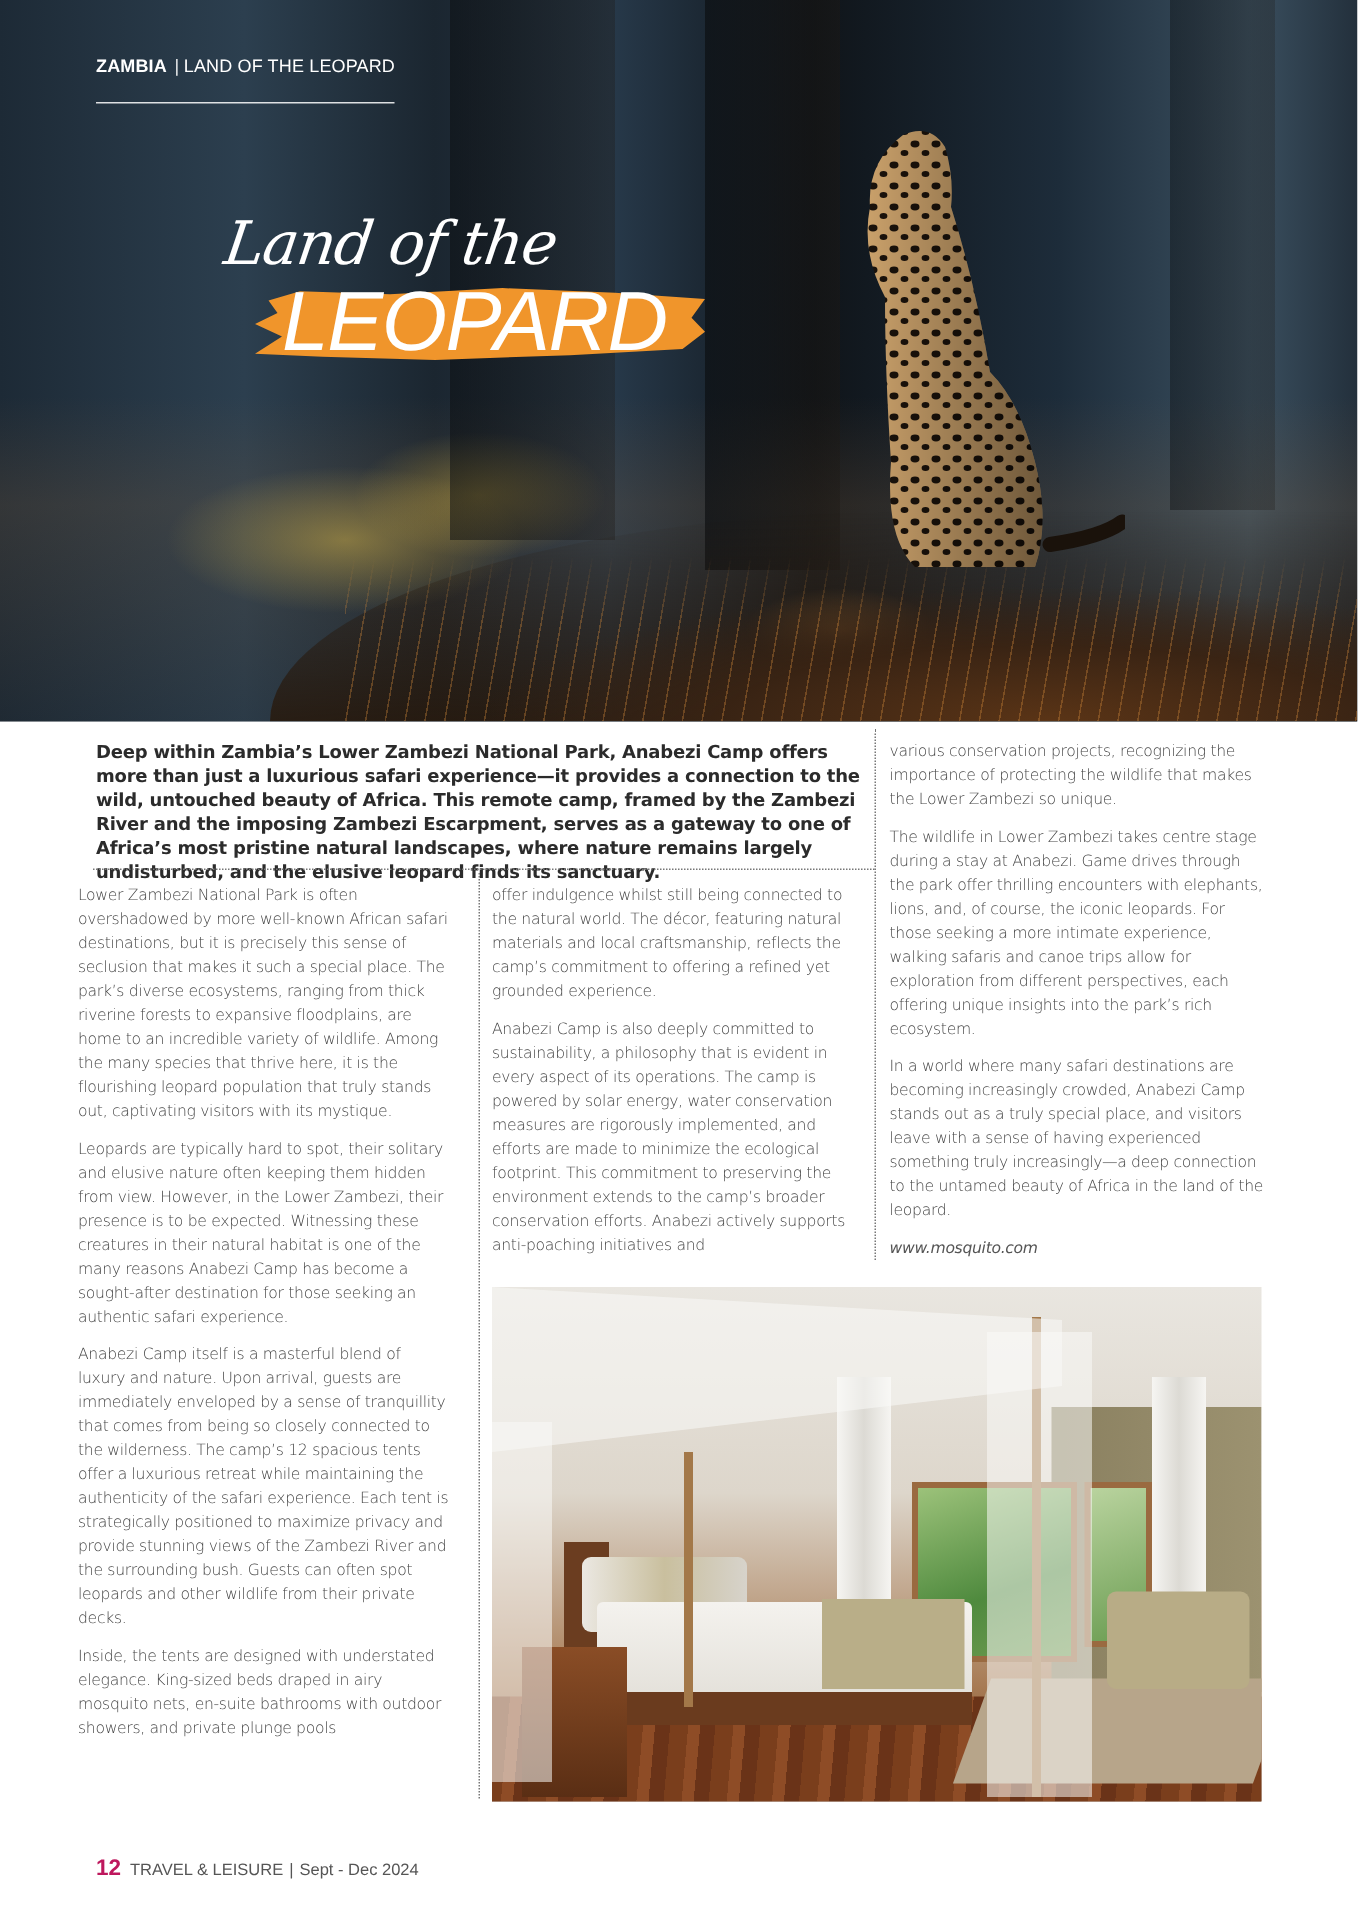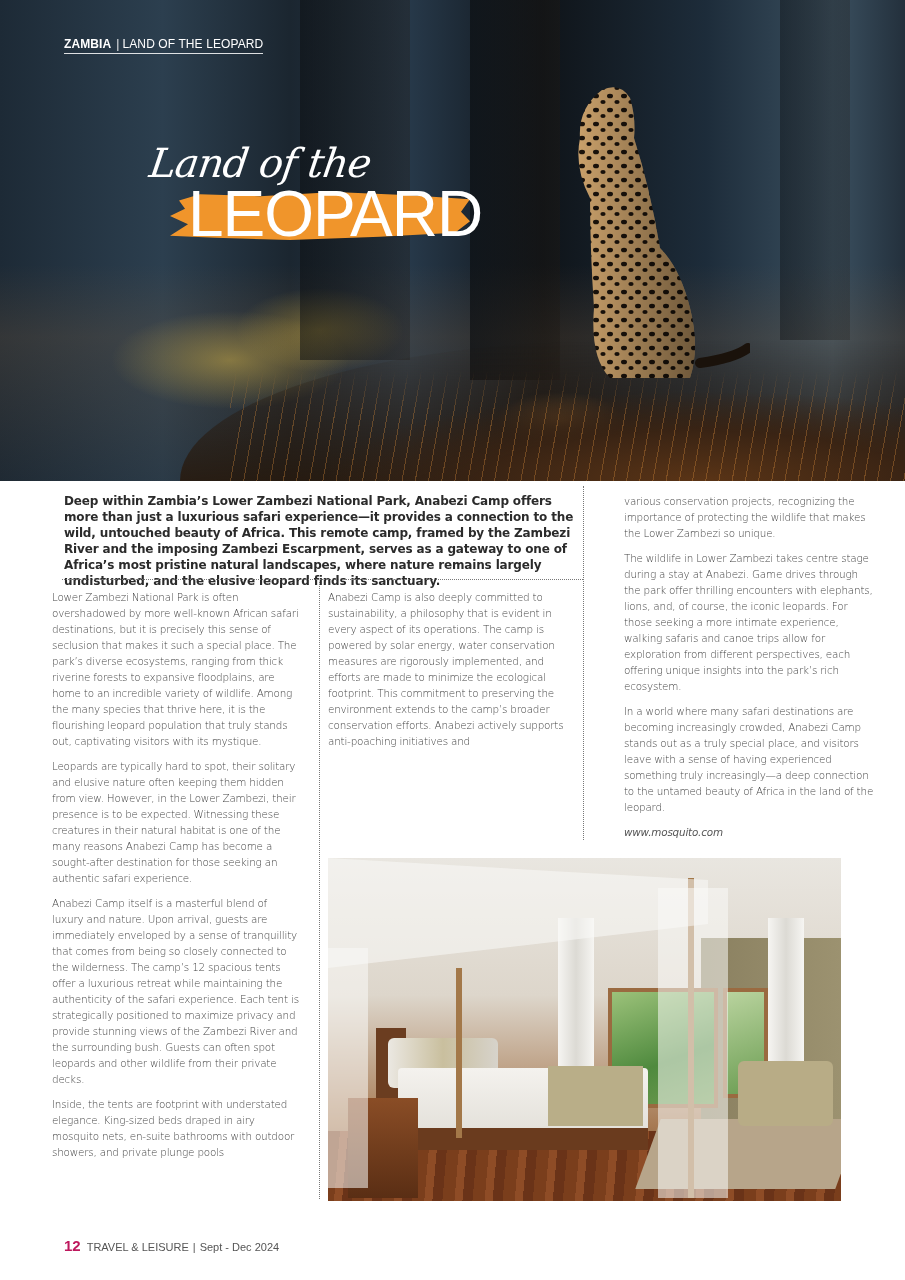--- a/index.html
+++ b/index.html
@@ -29,52 +29,52 @@
     background: repeating-linear-gradient(100deg, rgba(214,140,60,0.0) 0 6px, rgba(214,140,60,0.35) 6px 7px, rgba(214,140,60,0) 7px 13px);
     mask-image: linear-gradient(180deg, transparent, #000 40%);
     -webkit-mask-image: linear-gradient(180deg, transparent, #000 40%);
   }
   
   .leopard { position: absolute; left: 550px; top: 78px; width: 200px; height: 320px; }
 
   .kicker {
     position: absolute; left: 64px; top: 37px; font-family: "Liberation Sans", sans-serif;
     font-size: 12px; color: #ffffff; letter-spacing: 0.1px;
-    border-bottom: 1px solid rgba(255,255,255,0.85); padding-bottom: 2px;
+    border-bottom: 1px solid rgba(255,255,255,0.85); padding-bottom: 17px;
   }
   .kicker b { font-weight: 700; }
   .kicker .sep { margin: 0 3px 0 5px; opacity: 0.9; }
 
   .title-wrap { position: absolute; left: 148px; top: 140px; width: 330px; height: 110px; }
   .title-script {
     position: absolute; left: 2px; top: 0px; font-family: "DejaVu Serif", serif; font-style: italic;
     font-size: 40px; color: #ffffff; letter-spacing: -1px; font-weight: 300; transform: skewX(-8deg);
   }
   .brush {
     position: absolute; left: 22px; top: 50px; width: 300px; height: 52px; background: #f0952b;
     clip-path: polygon(3% 20%, 10% 8%, 30% 12%, 55% 4%, 80% 10%, 100% 18%, 97% 42%, 100% 60%, 95% 82%, 70% 90%, 40% 96%, 15% 92%, 0% 88%, 6% 66%, 0% 50%, 5% 36%);
   }
   .title-main {
     position: absolute; left: 40px; top: 44px; font-family: "Liberation Sans", sans-serif;
-    font-size: 64px; color: #ffffff; font-weight: 400; letter-spacing: -1px; line-height: 60px;
+    font-size: 56px; color: #ffffff; font-weight: 400; letter-spacing: -1px; line-height: 60px; font-style: italic;
   }
 
   
   .lede {
     position: absolute; left: 64px; top: 493px; width: 512px; font-family: "DejaVu Sans", sans-serif;
     font-size: 12px; line-height: 16.1px; color: #2b2b2b; font-weight: 700; letter-spacing: -0.15px;
   }
   .hline { position: absolute; left: 62px; top: 579px; width: 521px; border-top: 1px dotted #777; }
   .vline { position: absolute; border-left: 1px dotted #777; }
 
   .col { position: absolute; font-family: "DejaVu Sans", sans-serif; font-size: 10.4px; line-height: 16px; color: #454545; letter-spacing: -0.2px; font-weight: 300; }
   .col p { margin-bottom: 9px; }
   .col1 { left: 52px; top: 589px; width: 247px; }
   .col2 { left: 328px; top: 589px; width: 248px; }
-  .col3 { left: 624px; top: 493px; width: 250px; }
+  .col3 { left: 593px; top: 493px; width: 250px; }
   .url { font-style: italic; color: #555; }
 
   
   .room {
     position: absolute; left: 328px; top: 858px; width: 513px; height: 343px; overflow: hidden;
     background: linear-gradient(180deg, #e9e6e0 0%, #ddd6cb 40%, #a77a53 78%, #6b3c20 100%);
   }
   .room .wall-right { position: absolute; right: 0; top: 80px; width: 140px; height: 190px; background: linear-gradient(90deg, #8a8060, #9c9270); }
   .room .window { position: absolute; left: 280px; top: 130px; width: 110px; height: 120px; background: linear-gradient(160deg, #9cc27a, #4f8a3e 60%, #6d9a4f); border: 4px solid #9a6a40; }
   .room .window2 { position: absolute; left: 395px; top: 130px; width: 45px; height: 110px; background: linear-gradient(160deg, #b9d39e, #6b9d52); border: 4px solid #9a6a40; }
@@ -138,24 +138,25 @@
 <div class="lede">Deep within Zambia’s Lower Zambezi National Park, Anabezi Camp offers more than just a luxurious safari experience—it provides a connection to the wild, untouched beauty of Africa. This remote camp, framed by the Zambezi River and the imposing Zambezi Escarpment, serves as a gateway to one of Africa’s most pristine natural landscapes, where nature remains largely undisturbed, and the elusive leopard finds its sanctuary.</div>
 
 <div class="hline"></div>
 <div class="vline" style="left:319px;top:582px;height:617px;"></div>
 <div class="vline" style="left:583px;top:486px;height:354px;"></div>
 
 <div class="col col1">
   <p>Lower Zambezi National Park is often overshadowed by more well-known African safari destinations, but it is precisely this sense of seclusion that makes it such a special place. The park’s diverse ecosystems, ranging from thick riverine forests to expansive floodplains, are home to an incredible variety of wildlife. Among the many species that thrive here, it is the flourishing leopard population that truly stands out, captivating visitors with its mystique.</p>
   <p>Leopards are typically hard to spot, their solitary and elusive nature often keeping them hidden from view. However, in the Lower Zambezi, their presence is to be expected. Witnessing these creatures in their natural habitat is one of the many reasons Anabezi Camp has become a sought-after destination for those seeking an authentic safari experience.</p>
   <p>Anabezi Camp itself is a masterful blend of luxury and nature. Upon arrival, guests are immediately enveloped by a sense of tranquillity that comes from being so closely connected to the wilderness. The camp’s 12 spacious tents offer a luxurious retreat while maintaining the authenticity of the safari experience. Each tent is strategically positioned to maximize privacy and provide stunning views of the Zambezi River and the surrounding bush. Guests can often spot leopards and other wildlife from their private decks.</p>
-  <p>Inside, the tents are footprint with understated elegance. King-sized beds draped in airy mosquito nets, en-suite bathrooms with outdoor showers, and private plunge pools</p>
+  <p>Inside, the tents are designed with understated elegance. King-sized beds draped in airy mosquito nets, en-suite bathrooms with outdoor showers, and private plunge pools</p>
 </div>
 
 <div class="col col2">
+  <p>offer indulgence whilst still being connected to the natural world. The décor, featuring natural materials and local craftsmanship, reflects the camp’s commitment to offering a refined yet grounded experience.</p>
   <p>Anabezi Camp is also deeply committed to sustainability, a philosophy that is evident in every aspect of its operations. The camp is powered by solar energy, water conservation measures are rigorously implemented, and efforts are made to minimize the ecological footprint. This commitment to preserving the environment extends to the camp’s broader conservation efforts. Anabezi actively supports anti-poaching initiatives and</p>
 </div>
 
 <div class="col col3">
   <p>various conservation projects, recognizing the importance of protecting the wildlife that makes the Lower Zambezi so unique.</p>
   <p>The wildlife in Lower Zambezi takes centre stage during a stay at Anabezi. Game drives through the park offer thrilling encounters with elephants, lions, and, of course, the iconic leopards. For those seeking a more intimate experience, walking safaris and canoe trips allow for exploration from different perspectives, each offering unique insights into the park’s rich ecosystem.</p>
   <p>In a world where many safari destinations are becoming increasingly crowded, Anabezi Camp stands out as a truly special place, and visitors leave with a sense of having experienced something truly increasingly—a deep connection to the untamed beauty of Africa in the land of the leopard.</p>
   <p class="url">www.mosquito.com</p>
 </div>
 

